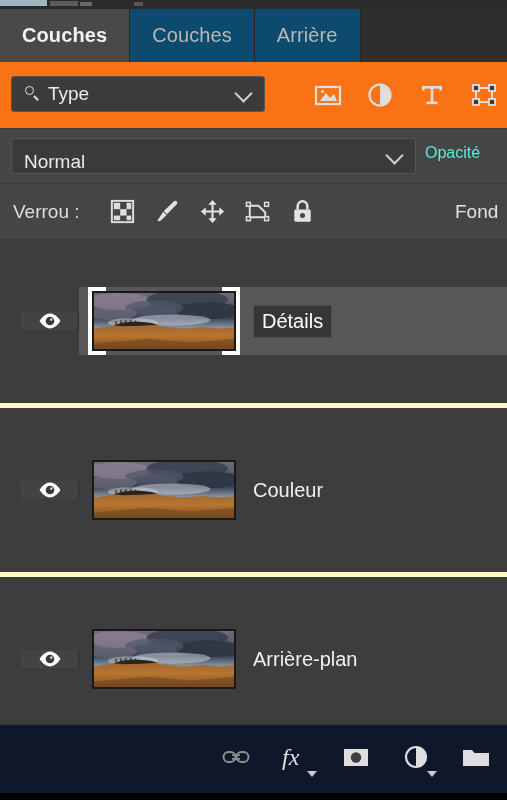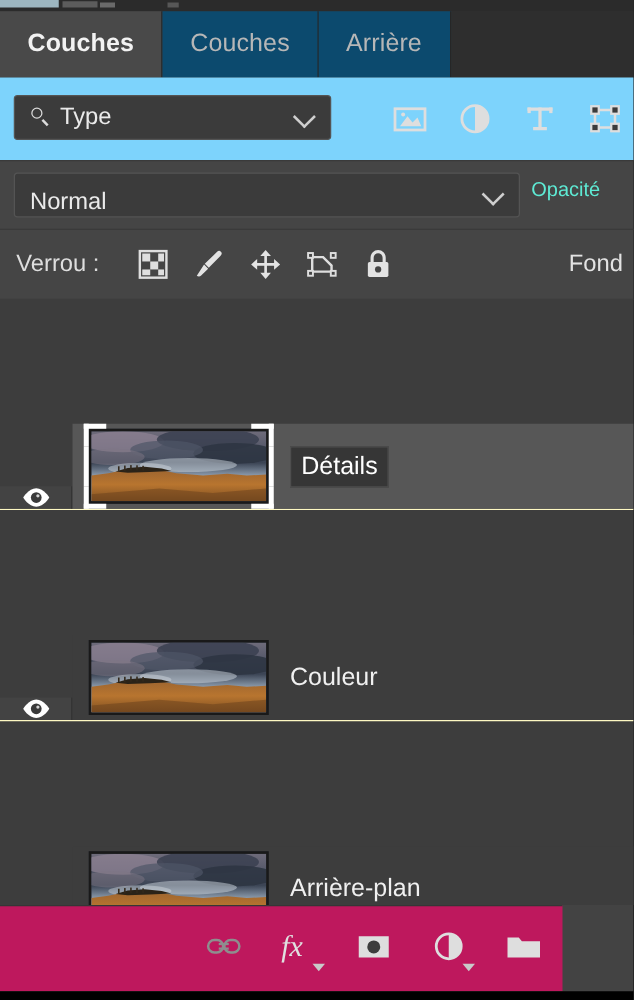--- a/index.html
+++ b/index.html
@@ -92,21 +92,21 @@
     flex: 1;
     background: #2e2e2e;
   }
 
   
   .filter-row {
     position: absolute;
     top: 62px; left: 0;
     width: 507px;
     height: 66px;
-    background: #7dd3fc;
+    background: #f97316;
   }
   .filter-select {
     position: absolute;
     top: 14px; left: 11px;
     width: 254px;
     height: 36px;
     background: #3b3b3b;
     border: 1px solid #545454;
     border-radius: 3px;
     display: flex;
@@ -236,24 +236,25 @@
     top: 239px; left: 0;
     width: 507px;
     height: 485px;
     background: #3d3d3d;
     overflow: hidden;
   }
   .layer-row {
     position: relative;
     height: 169px;
     box-sizing: border-box;
-    border-bottom: 1px solid #fef9c3;
-    display: flex;
-    align-items: flex-end;
+    border-bottom: 5px solid #fef9c3;
+    display: flex;
+    align-items: center;
     cursor: default;
+    padding-left: 21px;
   }
   .eye-col {
     width: 57px;
     flex: 0 0 57px;
     background: #434343;
     border-right: 1px solid #303030;
     display: flex;
     align-items: center;
     justify-content: center;
   }
@@ -310,23 +311,23 @@
     background: #363636;
     padding: 4px 8px;
     border: 1px solid #4e4e4e;
     color: #ffffff;
   }
 
   
   .bottom-bar {
     position: absolute;
     left: 0; bottom: 7px;
-    width: 450px;
+    width: 507px;
     height: 68px;
-    background: #be185d;
+    background: #0f172a;
     border-top: 1px solid #363636;
   }
   .bottom-icons {
     position: absolute;
     right: 14px; top: 15px;
     display: flex;
     align-items: center;
     gap: 26px;
   }
   .bicon-wrap { position: relative; display:block; width: 34px; height: 34px; }

